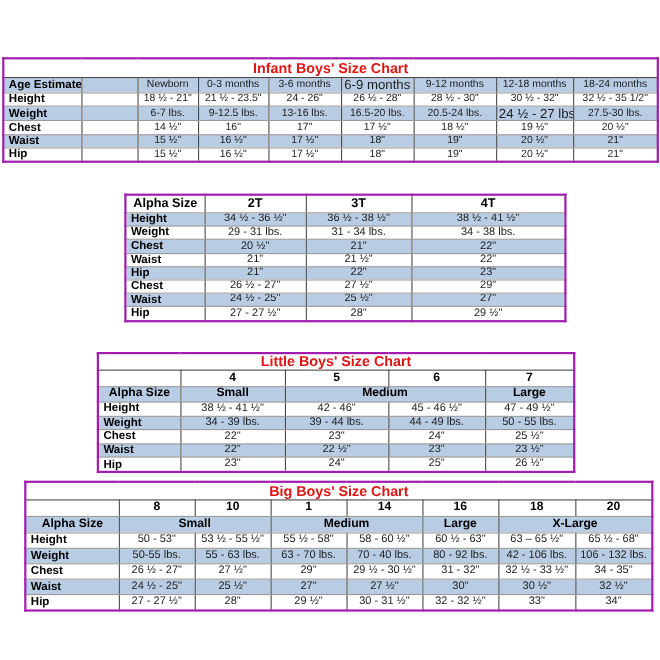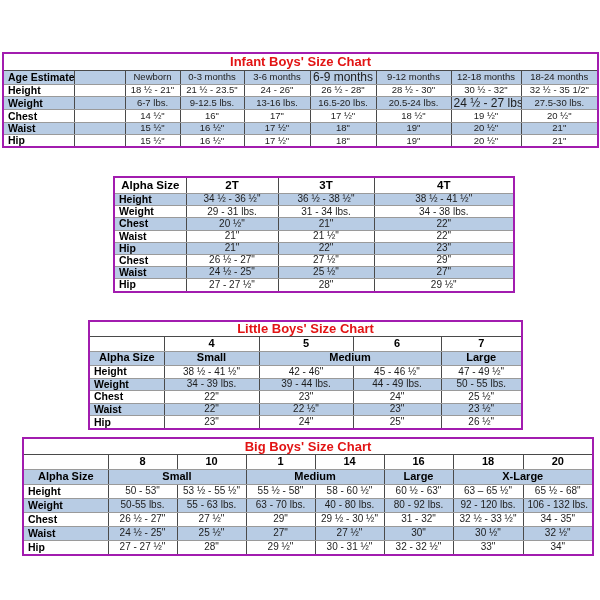--- a/index.html
+++ b/index.html
@@ -298,23 +298,23 @@
             <td class="val" style="font-size: 10px;">58 - 60 ½"</td>
             <td class="val" style="font-size: 10px;">60 ½ - 63"</td>
             <td class="val" style="font-size: 10px;">63 – 65 ½"</td>
             <td class="val" style="font-size: 10px;">65 ½ - 68"</td>
           </tr>
           <tr class="shaded">
             <td class="rowlabel" style="height: 13px; font-size: 10.5px;">Weight</td>
             <td class="val" style="font-size: 10px;">50-55 lbs.</td>
             <td class="val" style="font-size: 10px;">55 - 63 lbs.</td>
             <td class="val" style="font-size: 10px;">63 - 70 lbs.</td>
-            <td class="val" style="font-size: 10px;">40 - 80 lbs.</td>
+            <td class="val" style="font-size: 10px;">70 - 40 lbs.</td>
             <td class="val" style="font-size: 10px;">80 - 92 lbs.</td>
-            <td class="val" style="font-size: 10px;">92 - 120 lbs.</td>
+            <td class="val" style="font-size: 10px;">42 - 106 lbs.</td>
             <td class="val" style="font-size: 10px;">106 - 132 lbs.</td>
           </tr>
           <tr>
             <td class="rowlabel" style="height: 13px; font-size: 10.5px;">Chest</td>
             <td class="val" style="font-size: 10px;">26 ½ - 27"</td>
             <td class="val" style="font-size: 10px;">27 ½"</td>
             <td class="val" style="font-size: 10px;">29"</td>
             <td class="val" style="font-size: 10px;">29 ½ - 30 ½"</td>
             <td class="val" style="font-size: 10px;">31 - 32"</td>
             <td class="val" style="font-size: 10px;">32 ½ - 33 ½"</td>

